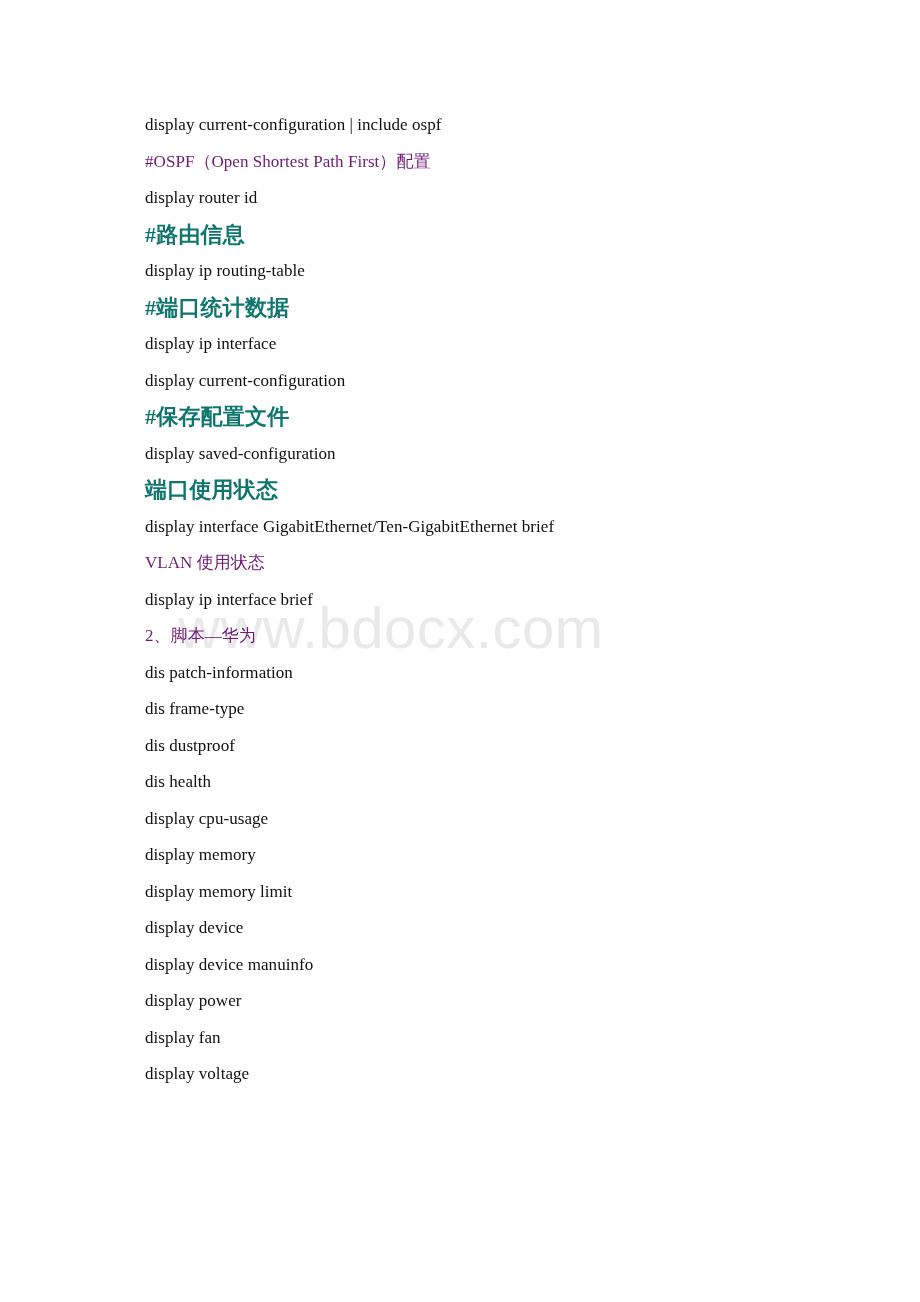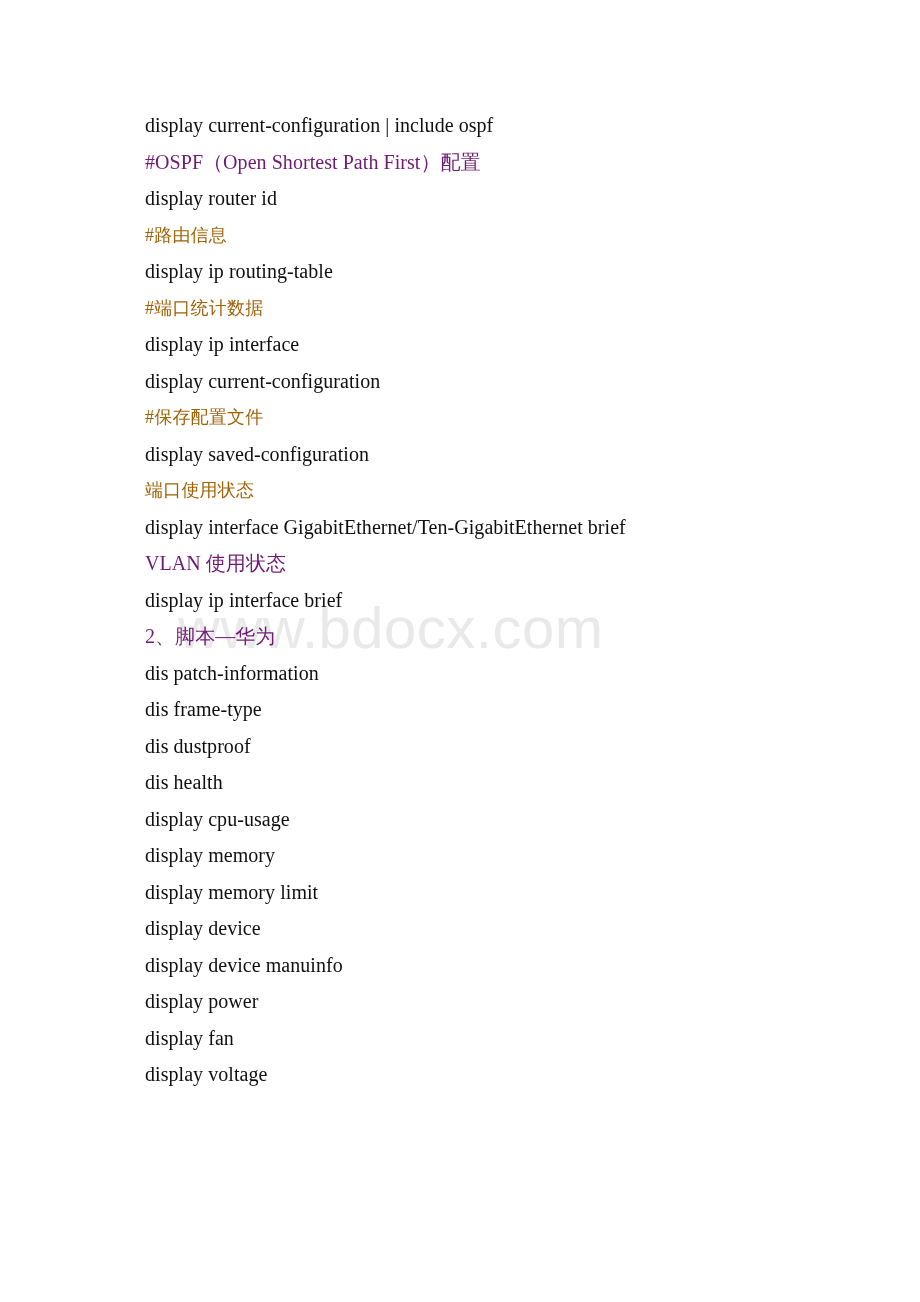--- a/index.html
+++ b/index.html
@@ -47,31 +47,32 @@
     position: absolute;
     left: 145px;
     top: 107px;
     width: 740px;
     z-index: 2;
   }
 
   .line {
     height: 36.5px;
     line-height: 36.5px;
-    font-size: 20px;
+    font-size: 17px;
     color: #100f0f;
     white-space: pre;
     letter-spacing: 0.05px;
   }
 
   
   .line.cjk {
-    color: #a16207;
-    font-size: 18px;
+    color: #0f766e;
+    font-size: 22px;
     letter-spacing: 0.2px;
+    font-weight: bold;
   }
 
   .line.mixed {
     color: #701a75;
   }
 </style>
 </head>
 <body>
 
 <div id="page">

